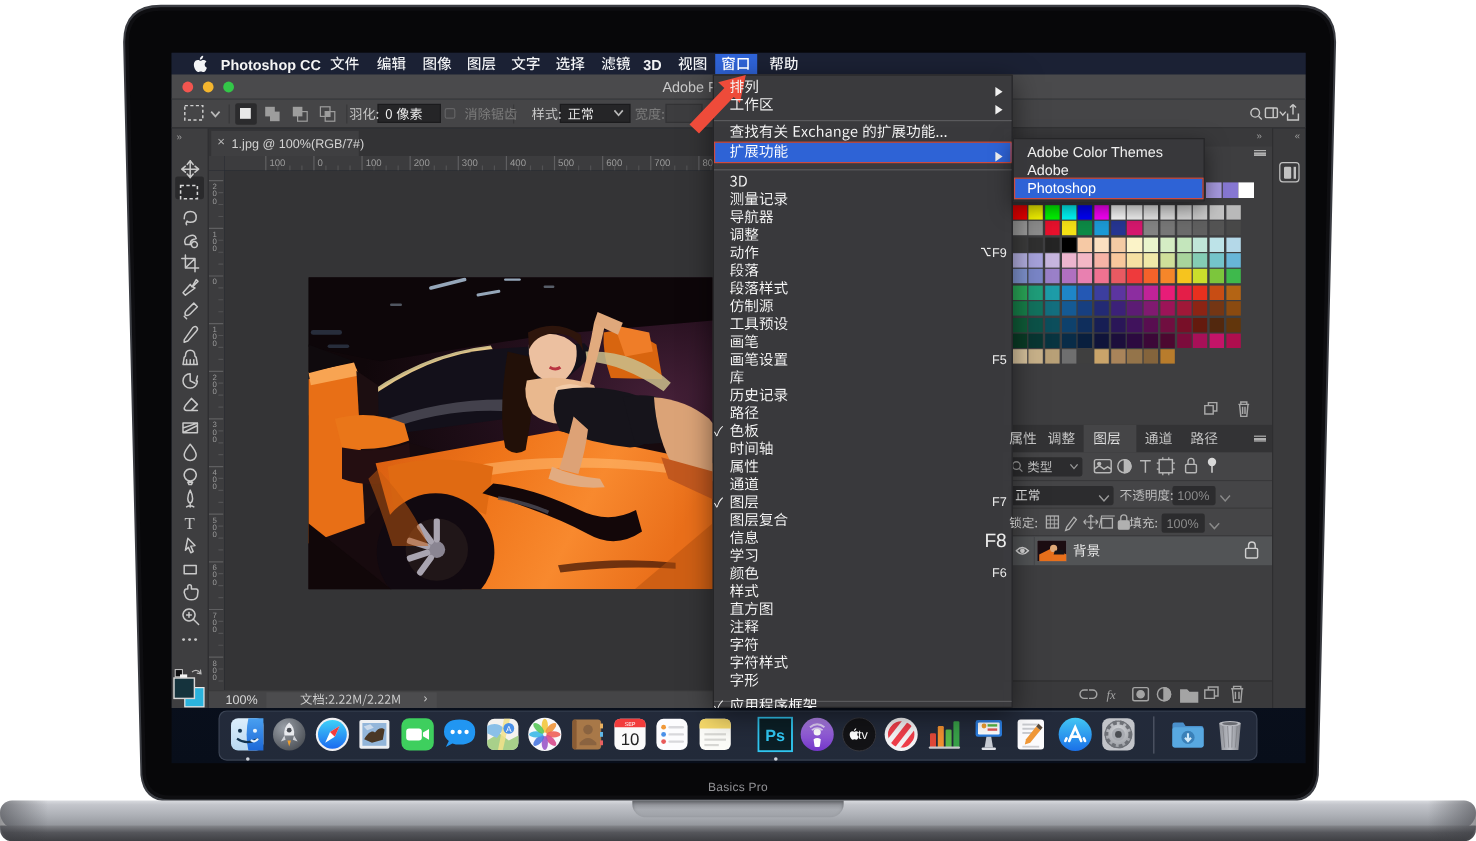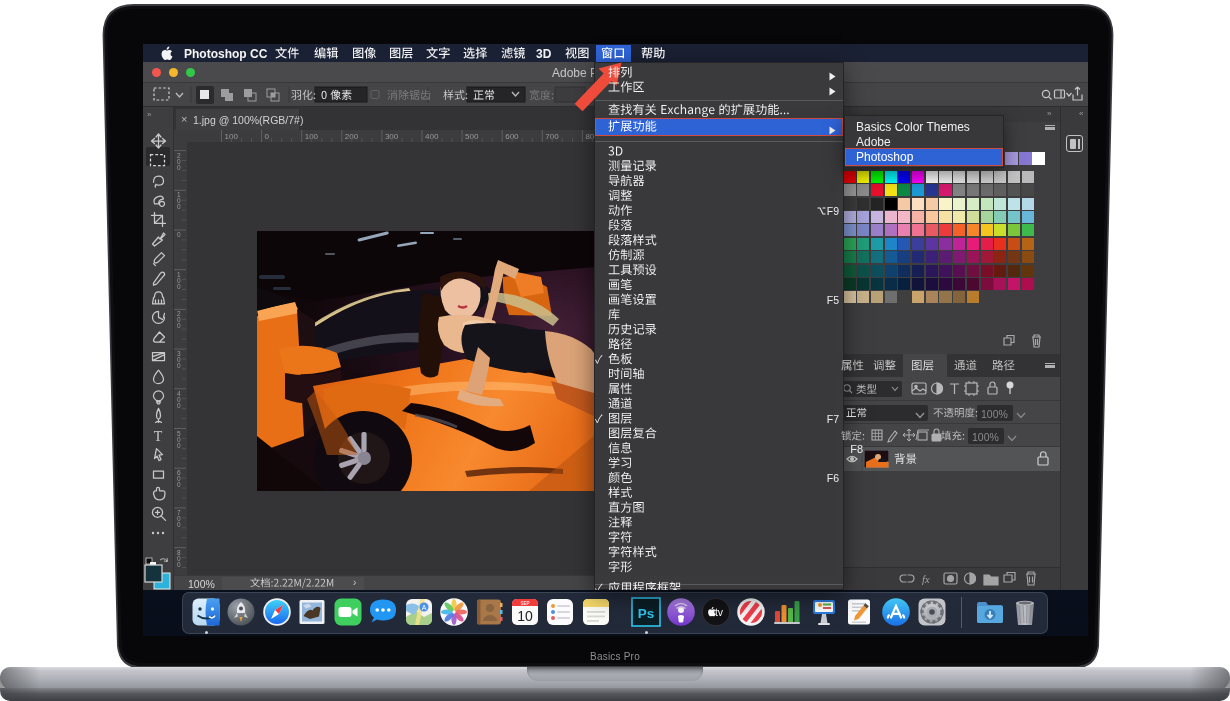--- a/index.html
+++ b/index.html
@@ -844,26 +844,26 @@
       <path d="M0.5 0.5 L6.5 4.5 L0.5 8.5 Z" fill="#f0f0f0"></path>
     </svg>
 <svg class="abs" width="7" height="9" viewBox="0 0 7 9" style="left:829px;top:126.0px;z-index:53">
       <path d="M0.5 0.5 L6.5 4.5 L0.5 8.5 Z" fill="#f0f0f0"></path>
     </svg>
 <div class="abs" style="left:792px;top:204.8px;width:47px;text-align:right;color:#ededed;font-size:10.5px;z-index:53"><svg width="9" height="8" viewBox="0 0 9 8" style="margin-right:1px">
         <path d="M0.5 1 L3 1 L6 7 L8.5 7 M5.5 1 L8.5 1" stroke="#ededed" fill="none" stroke-width="1.1"></path>
       </svg>F9</div>
 <div class="abs" style="left:792px;top:294.2px;width:47px;text-align:right;color:#ededed;font-size:10.5px;z-index:53">F5</div>
 <div class="abs" style="left:792px;top:413.0px;width:47px;text-align:right;color:#ededed;font-size:10.5px;z-index:53">F7</div>
-<div class="abs" style="left:816px;top:442.7px;width:47px;text-align:right;color:#ededed;font-size:11px;z-index:53">F8</div>
+<div class="abs" style="left:792px;top:442.7px;width:47px;text-align:right;color:#ededed;font-size:16px;z-index:53">F8</div>
 <div class="abs" style="left:792px;top:472.4px;width:47px;text-align:right;color:#ededed;font-size:10.5px;z-index:53">F6</div>
 <div class="abs" style="left:844px;top:115px;width:160px;height:53px;background:rgba(56,56,59,0.97);border:1px solid #252527;box-shadow:0 6px 18px rgba(0,0,0,0.5);z-index:55"></div>
 <div class="abs" style="left:845px;top:148.5px;width:157px;height:16px;background:#2e63d6;z-index:56"></div>
 <div class="abs" style="left:844.5px;top:147.5px;width:158px;height:18px;border:1.5px solid #cf4b40;z-index:57"></div>
-<div class="abs" style="left:856px;top:119.5px;color:#f0f0f0;font-size:12px;z-index:58">Basics Color Themes</div>
+<div class="abs" style="left:856px;top:119.5px;color:#f0f0f0;font-size:12px;z-index:58">Adobe Color Themes</div>
 <div class="abs" style="left:856px;top:134.5px;color:#f0f0f0;font-size:12px;z-index:58">Adobe</div>
 <div class="abs" style="left:856px;top:149.5px;color:#ffffff;font-size:12px;z-index:58">Photoshop</div>
 <svg class="abs" width="52" height="54" viewBox="0 0 52 54" style="left:572px;top:59px;z-index:60">
       <path d="M10.5 52.3 L39.5 21.9 L44.6 26.8 L49.5 3.5 L26.5 9.5 L31.6 14.4 L2.6 44.8 Z" fill="#ee4b3a"></path>
     </svg>
 <svg width="1230" height="701" viewBox="0 0 1230 701" style="position:absolute;left:0;top:0;z-index:90;pointer-events:none">
 <defs>
         <clipPath id="menuclip">
           <rect x="594" y="62" width="250" height="528"></rect>
         </clipPath>

